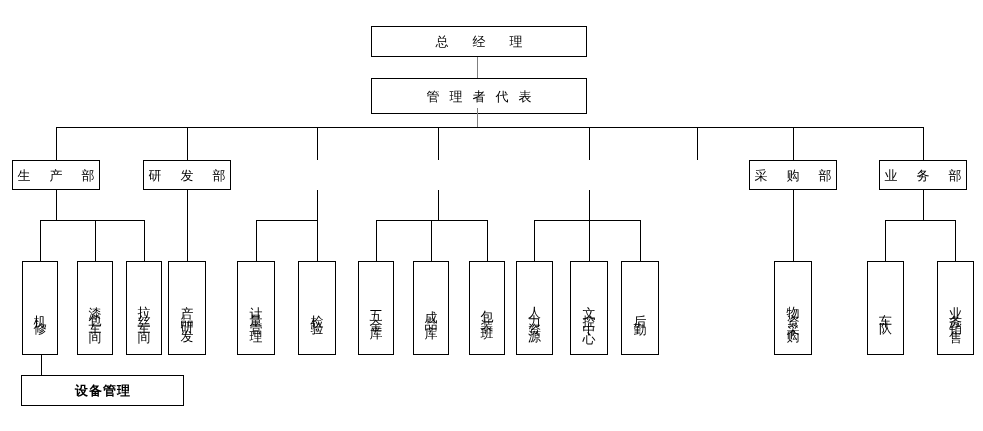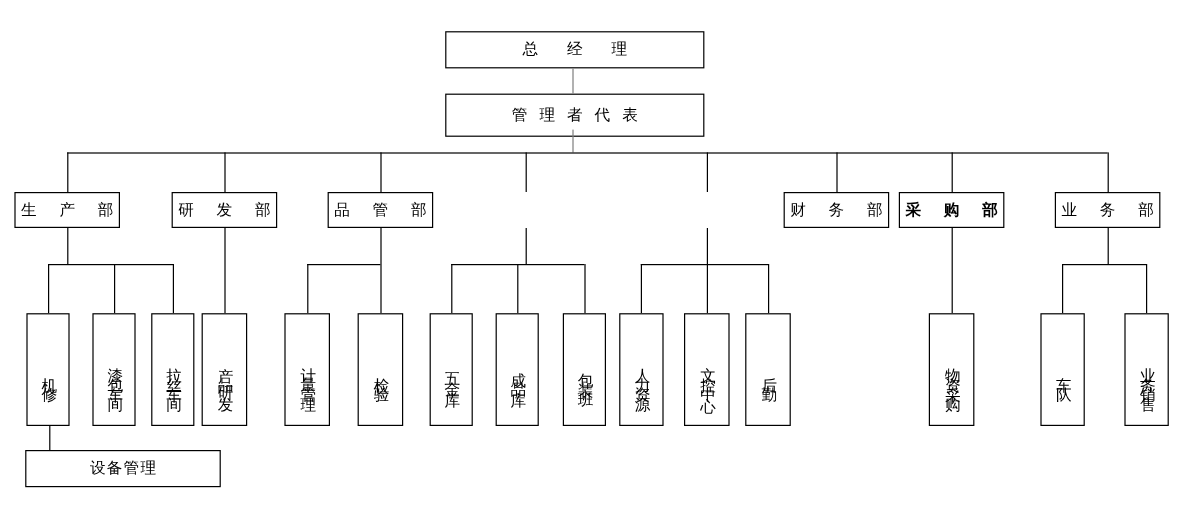--- a/index.html
+++ b/index.html
@@ -21,21 +21,21 @@
     justify-content: center;
     font-size: 13px;
     line-height: 1;
     color: #000000;
   }
   
   .box.hz span { white-space: nowrap; }
   .ls-gm span   { letter-spacing: 24px; margin-right: -24px; }
   .ls-rep span  { letter-spacing: 10px; margin-right: -10px; }
   .ls-dept span { letter-spacing: 19px; margin-right: -19px; }
-  .ls-eq span   { letter-spacing: 1px;  margin-right: -1px; }
+  .ls-eq span   { letter-spacing: 1px;  margin-right: -1px; font-weight: bold; }
   
   .box.vt span {
     writing-mode: vertical-rl;
     text-orientation: upright;
     letter-spacing: 8px;
     margin-bottom: -8px;
     white-space: nowrap;
   }
   
   .l { position: absolute; background: #000000; }
@@ -68,27 +68,21 @@
   <div class="l vl" style="left:697px; top:127px; height:33px;"></div>
   <div class="l vl" style="left:793px; top:127px; height:33px;"></div>
   <div class="l vl" style="left:923px; top:127px; height:33px;"></div>
 
   <div class="box hz ls-dept" style="left:143px; top:160px; width:88px; height:30px;">
     <span>研发部</span>
   </div>
   <div class="box hz ls-dept" style="left:12px; top:160px; width:88px; height:30px;">
     <span>生产部</span>
   </div>
-  <div class="box hz ls-dept" style="left:273px; top:160px; width:88px; height:30px;">
-    <span>品管部</span>
-  </div>
-  <div class="box hz ls-dept" style="left:653px; top:160px; width:88px; height:30px;">
-    <span>财务部</span>
-  </div>
-  <div class="box hz ls-dept" style="left:749px; top:160px; width:88px; height:30px;font-weight:bold;">
+  <div class="box hz ls-dept" style="left:749px; top:160px; width:88px; height:30px;">
     <span>采购部</span>
   </div>
   <div class="box hz ls-dept" style="left:879px; top:160px; width:88px; height:30px;">
     <span>业务部</span>
   </div>
 
   <div class="l vl" style="left:56px;  top:190px; height:30px;"></div>
   <div class="l hl" style="left:40px;  top:220px; width:105px;"></div>
   <div class="l vl" style="left:40px;  top:220px; height:41px;"></div>
   <div class="l vl" style="left:95px;  top:220px; height:41px;"></div>

